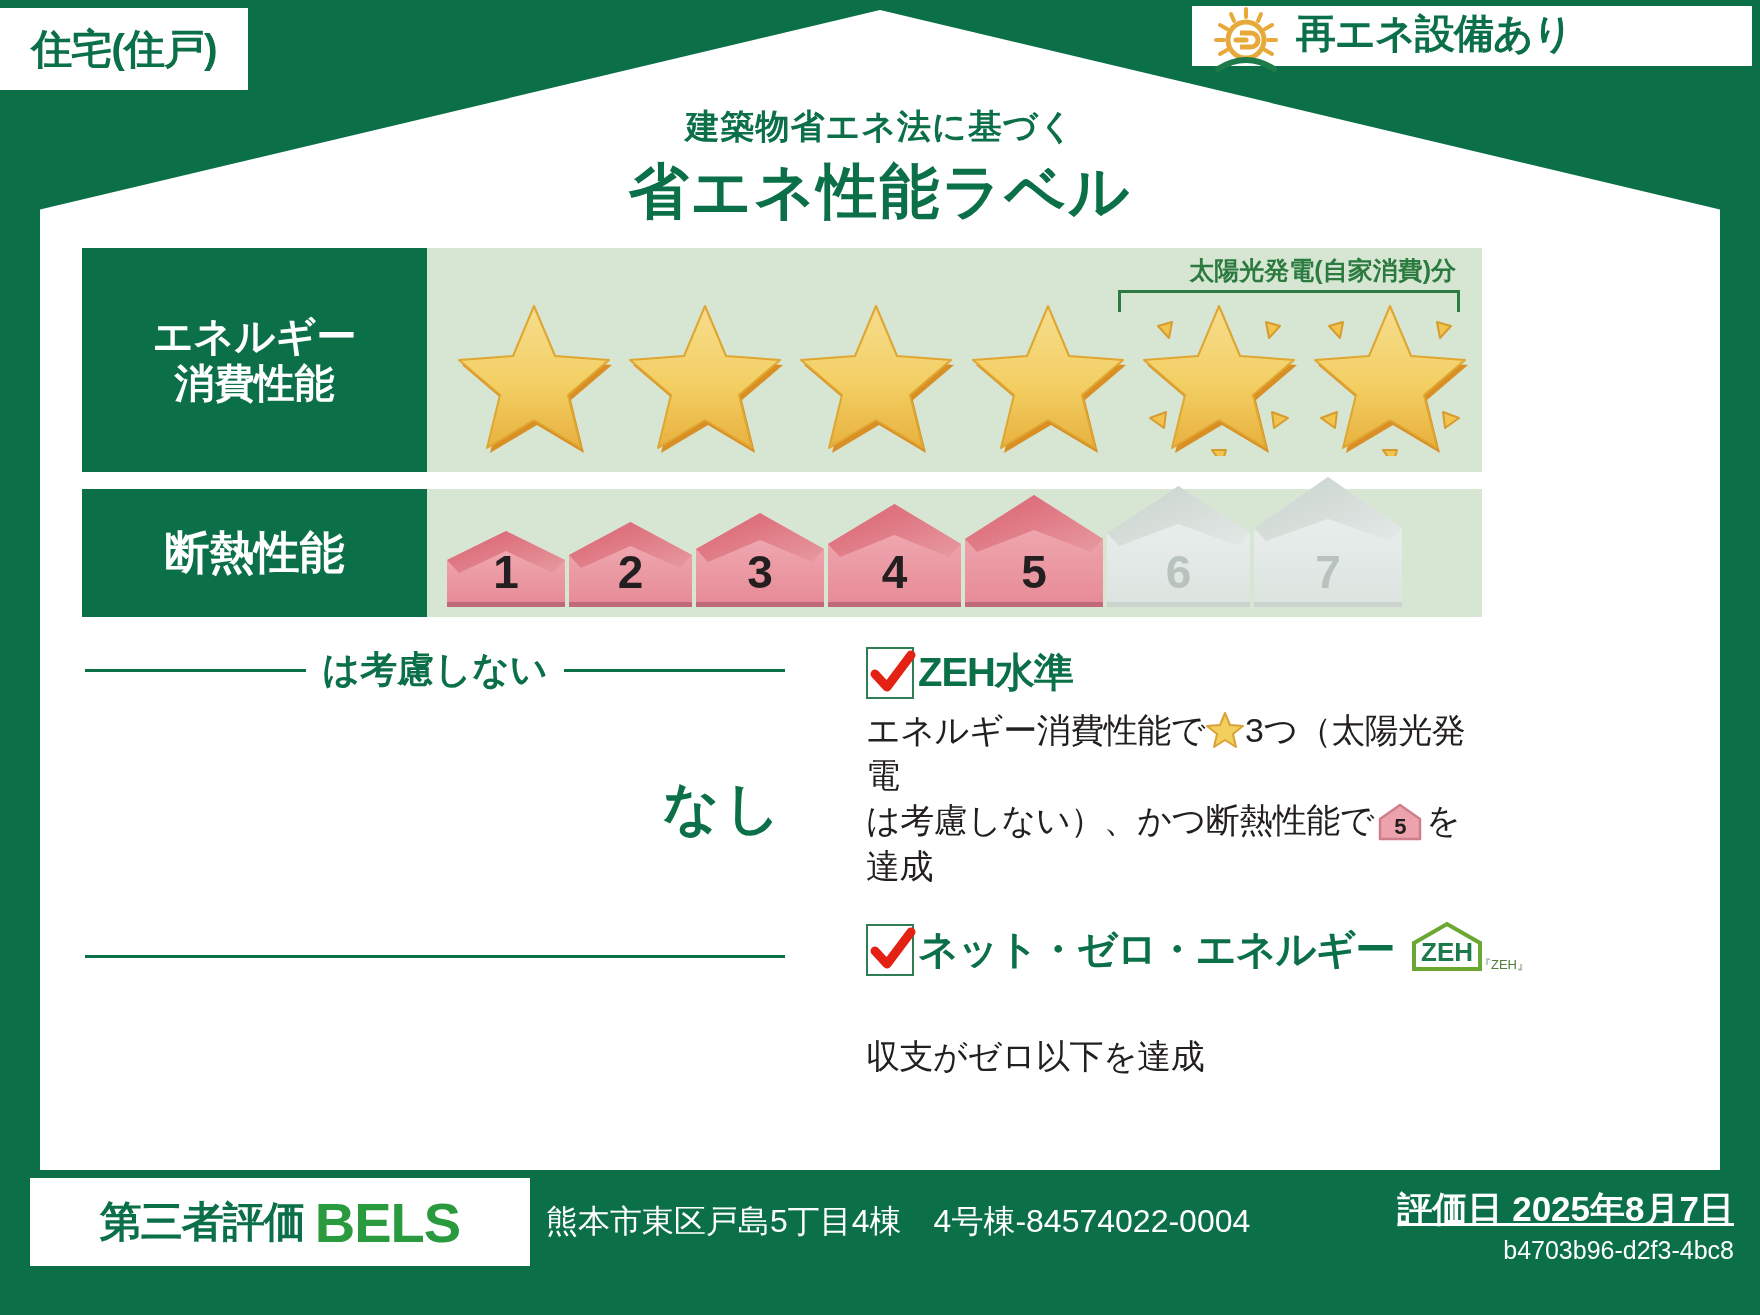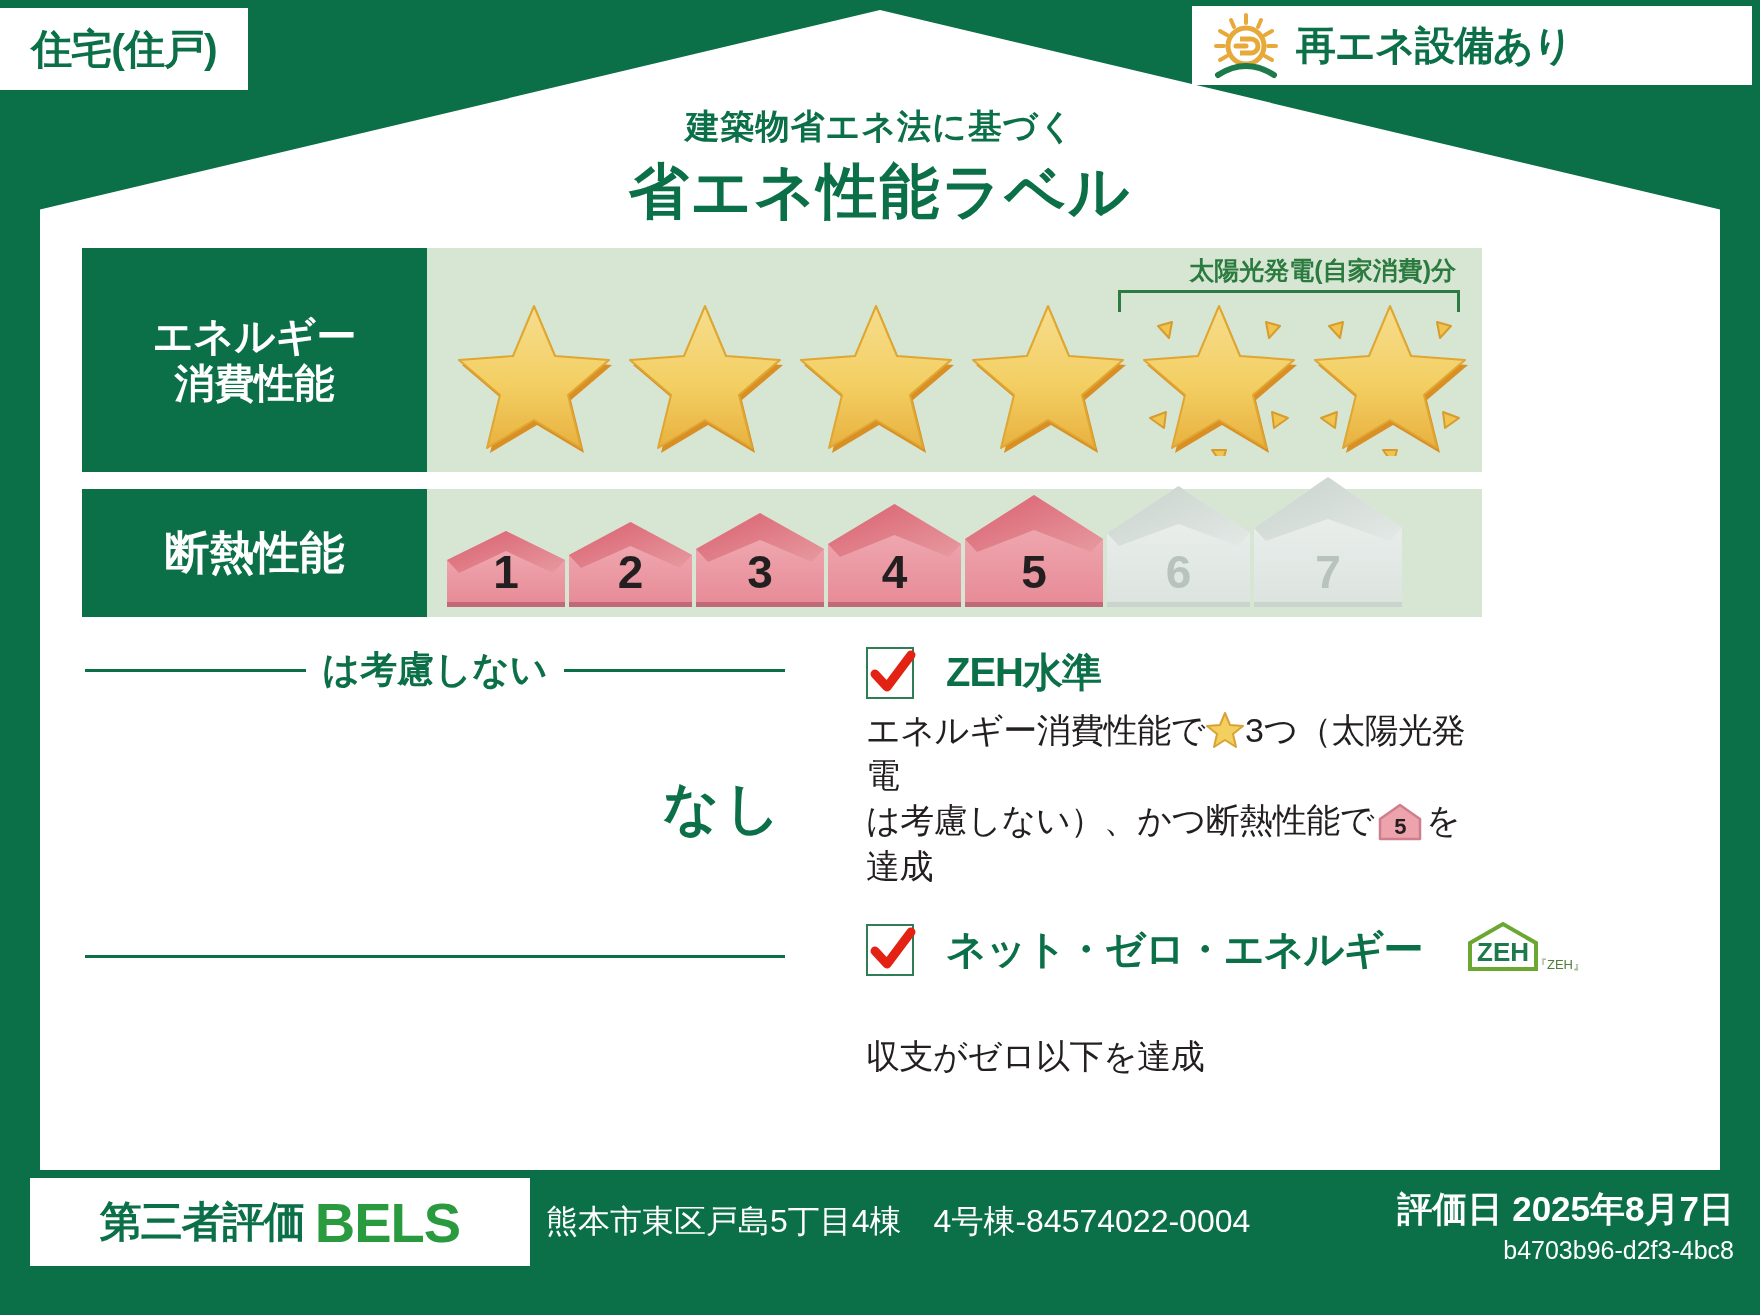--- a/index.html
+++ b/index.html
@@ -33,23 +33,23 @@
   .type-box span {
     color: #0b7048;
     font-size: 41px;
     font-weight: bold;
     letter-spacing: -1px;
   }
 
   
   .renew-badge {
     position: absolute; right: 8px; top: 6px;
-    height: 79px; min-width: 560px;
+    height: 60px; min-width: 560px;
     background: #ffffff;
-    display: flex; align-items: center;
+    display: flex; align-items: flex-start;
     padding: 0 22px 0 18px;
     gap: 14px;
   }
   .renew-badge .label-txt {
     color: #0b7048;
     font-size: 40px;
     font-weight: bold;
     letter-spacing: -1px;
     white-space: nowrap;
   }
@@ -158,21 +158,21 @@
     letter-spacing: 4px;
   }
   .cost-rule-bottom {
     position: absolute; left: 0; top: 310px;
     width: 700px; height: 3px; background: #0b7048;
   }
 
   
   .zeh-block { position: absolute; left: 866px; top: 645px; width: 620px; }
   .zeh-item + .zeh-item { margin-top: 30px; }
-  .zeh-head { display: flex; align-items: center; gap: 32px; }
+  .zeh-head { display: flex; align-items: center; gap: 4px; }
   .chk {
     width: 48px; height: 52px; flex: 0 0 auto;
     border: 2px solid #2e7d55; background: #fff;
     position: relative;
   }
   .chk svg { position: absolute; left: -2px; top: -4px; }
   .zeh-title {
     color: #0b7048; font-size: 40px; font-weight: bold;
     letter-spacing: -1px; white-space: nowrap;
   }
@@ -201,21 +201,21 @@
     gap: 10px;
   }
   .bels-jp { color: #0b7048; font-size: 42px; font-weight: bold; letter-spacing: -1px; }
   .bels-en { color: #2a9a3e; font-size: 56px; font-weight: bold; letter-spacing: -1px; }
   .addr {
     position: absolute; left: 546px; top: 30px;
     color: #ffffff; font-size: 32px; white-space: nowrap;
   }
   .eval-date {
     position: absolute; right: 26px; top: 16px;
-    color: #ffffff; font-size: 35px; font-weight: bold; white-space: nowrap;
+    color: #ffffff; font-size: 35px; font-weight: bold; white-space: nowrap; text-decoration: underline;
   }
   .eval-id {
     position: absolute; right: 26px; top: 66px;
     color: #ffffff; font-size: 25px; white-space: nowrap;
   }
 </style>
 </head>
 <body>
 
 <div id="label">

